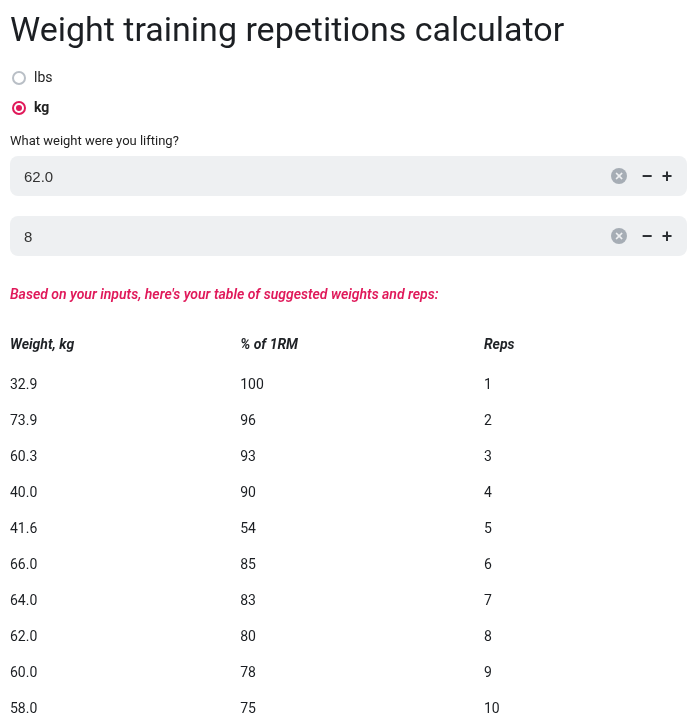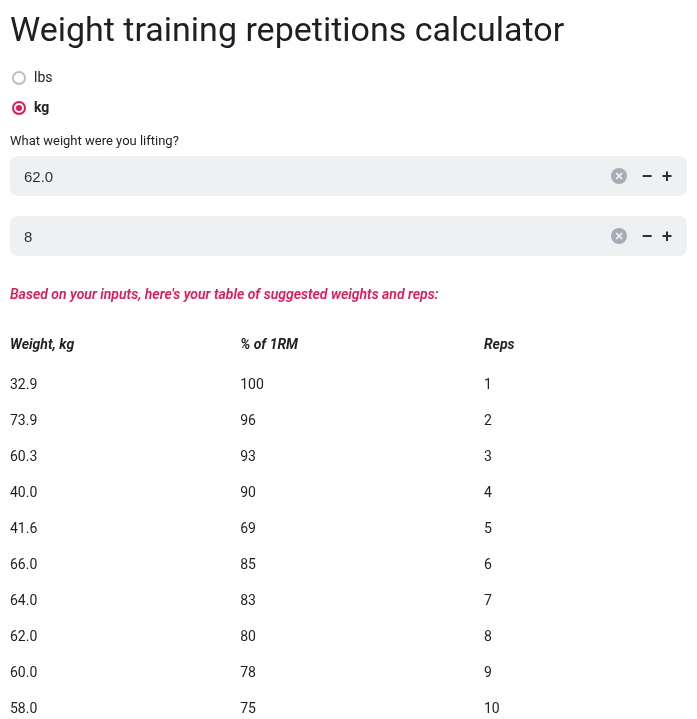--- a/index.html
+++ b/index.html
@@ -190,21 +190,21 @@
         <td>93</td>
         <td>3</td>
       </tr>
       <tr>
         <td>40.0</td>
         <td>90</td>
         <td>4</td>
       </tr>
       <tr>
         <td>41.6</td>
-        <td>69</td>
+        <td>54</td>
         <td>5</td>
       </tr>
       <tr>
         <td>66.0</td>
         <td>85</td>
         <td>6</td>
       </tr>
       <tr>
         <td>64.0</td>
         <td>83</td>

